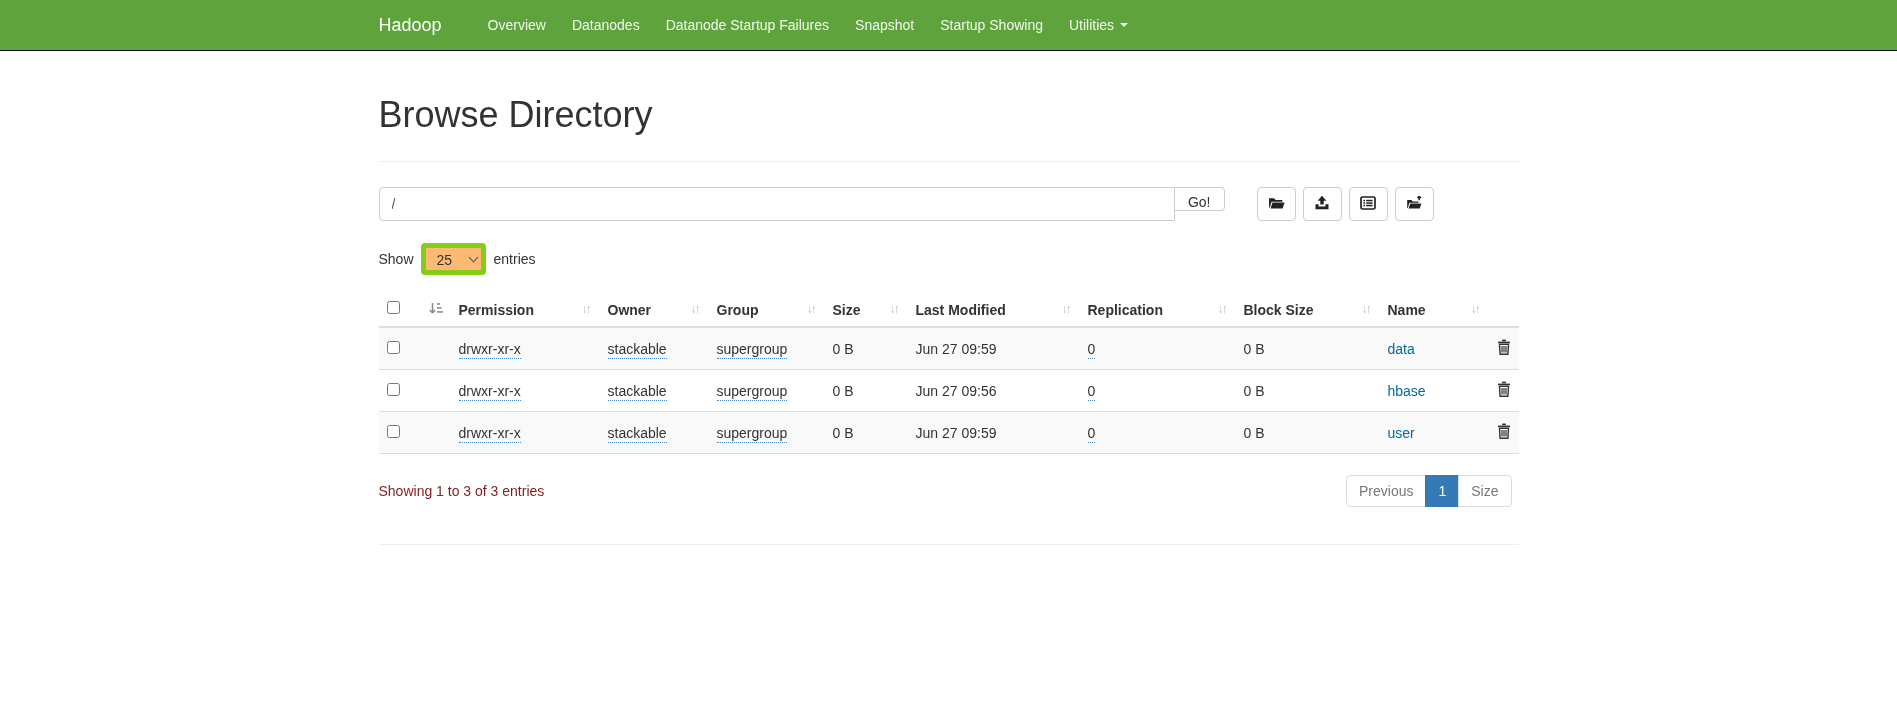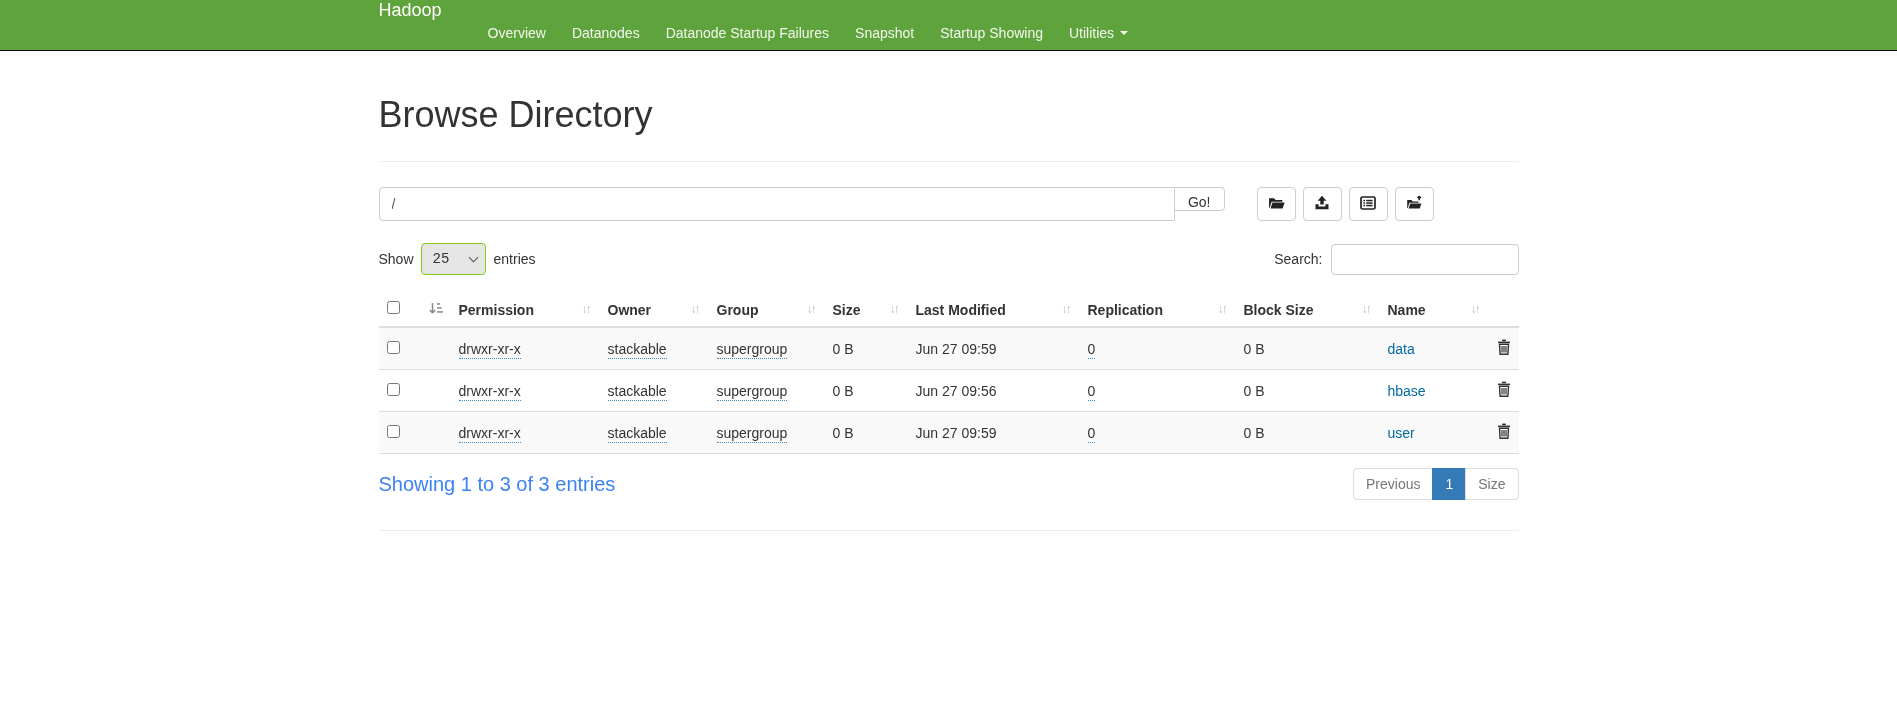--- a/index.html
+++ b/index.html
@@ -16,21 +16,21 @@
   .navbar {
     height: 51px;
     background: #5fa33d;
     border-bottom: 1px solid #0a0a0a;
   }
   .nav-inner {
     width: 1170px;
     margin: 0 auto;
     padding: 0 15px;
     display: flex;
-    align-items: flex-start;
+    align-items: center;
     height: 50px;
   }
   .brand {
     display: flex;
     align-items: center;
     color: #fff;
     font-size: 18px;
     padding-right: 15px;
     text-decoration: none;
     cursor: pointer;
@@ -108,26 +108,26 @@
   .show-entries { display: flex; align-items: center; }
   .show-entries .lbl { margin: 0 7px 0 0; }
   .show-entries .lbl2 { margin-left: 8px; }
   .select-wrap { position: relative; display: inline-block; }
   .page-size-select {
     appearance: none;
     -webkit-appearance: none;
     width: 65px;
     height: 32px;
     padding: 4px 22px 4px 11px;
-    border: 1px solid #84cc16;
+    border: 5px solid #84cc16;
     border-radius: 4px;
-    background: #e5e5e5;
+    background: #fdba74;
     font-size: 14px;
     color: #333;
-    font-family: Liberation Mono, monospace;
+    font-family: Liberation Sans, sans-serif;
   }
   .select-caret {
     position: absolute;
     right: 9px;
     top: 11px;
     width: 7px;
     height: 7px;
     border-right: 1.5px solid #555;
     border-bottom: 1.5px solid #555;
     transform: rotate(45deg);
@@ -169,22 +169,22 @@
     font-weight: normal;
   }
   .sort-applied { float: right; margin-top: 1px; }
   .dir-table input[type="checkbox"] { margin: 0; width: 13px; height: 13px; cursor: pointer; }
   .editable { border-bottom: 1px dotted #428bca; padding-bottom: 1px; cursor: pointer; }
   .dir-link { color: #0369a1; text-decoration: none; cursor: pointer; }
   .trash-btn { background: none; border: none; padding: 0; cursor: pointer; display: inline-flex; }
 
   
   .table-footer-row { display: flex; justify-content: space-between; align-items: center; margin-top: 14px; }
-  .entries-info { font-size: 20px; color: #3b82f6; }
-  .pagination { display: flex; list-style: none; margin: 0; padding: 0; }
+  .entries-info { font-size: 14px; color: #7f1d1d; }
+  .pagination { display: flex; list-style: none; margin: 7px; padding: 0; }
   .page-btn {
     padding: 7px 12px;
     border: 1px solid #ddd;
     background: #fff;
     color: #777;
     font-size: 14px;
     font-family: inherit;
     margin-left: -1px;
     cursor: pointer;
   }
@@ -285,24 +285,20 @@
     <div class="show-entries">
       <span class="lbl">Show</span>
       <span class="select-wrap">
         <select class="page-size-select">
           <option selected="">25</option>
         </select>
         <span class="select-caret"></span>
       </span>
       <span class="lbl2">entries</span>
     </div>
-    <div class="search-box">
-      <span class="lbl">Search:</span>
-      <input class="search-input" type="text" style="">
-    </div>
   </div>
 
   <table class="dir-table">
     <colgroup>
       <col style="width:72px">
         <col style="width:149px">
         <col style="width:109px">
         <col style="width:116px">
       <col style="width:83px">
         <col style="width:172px">

